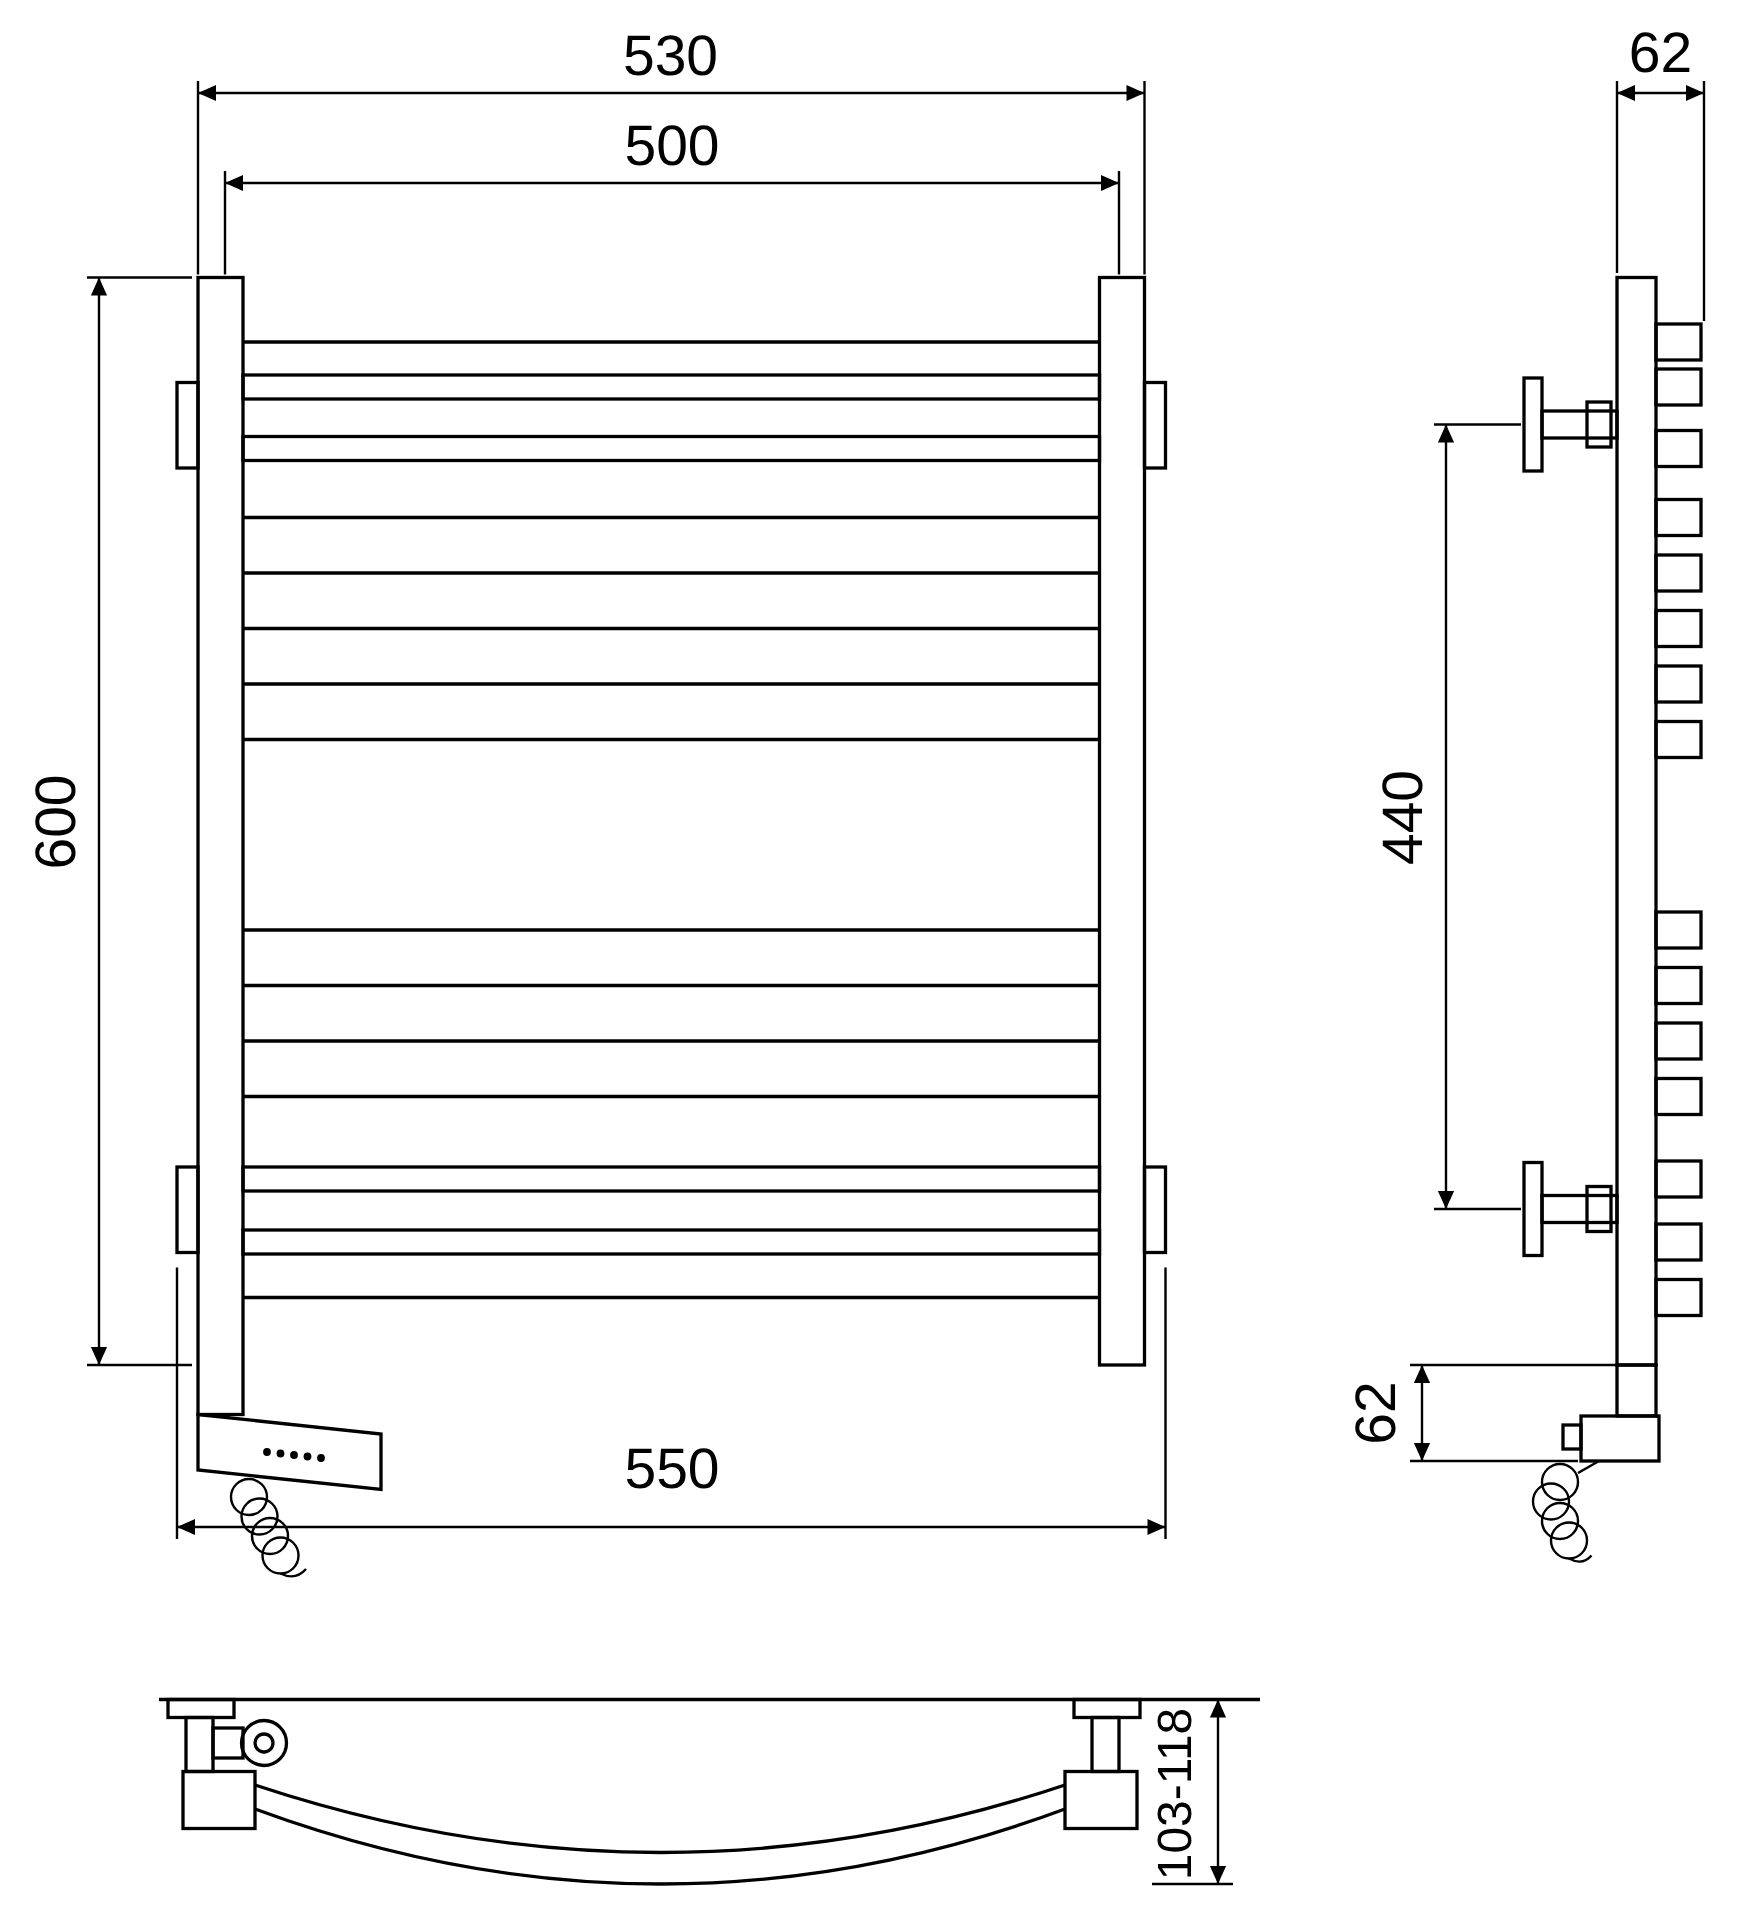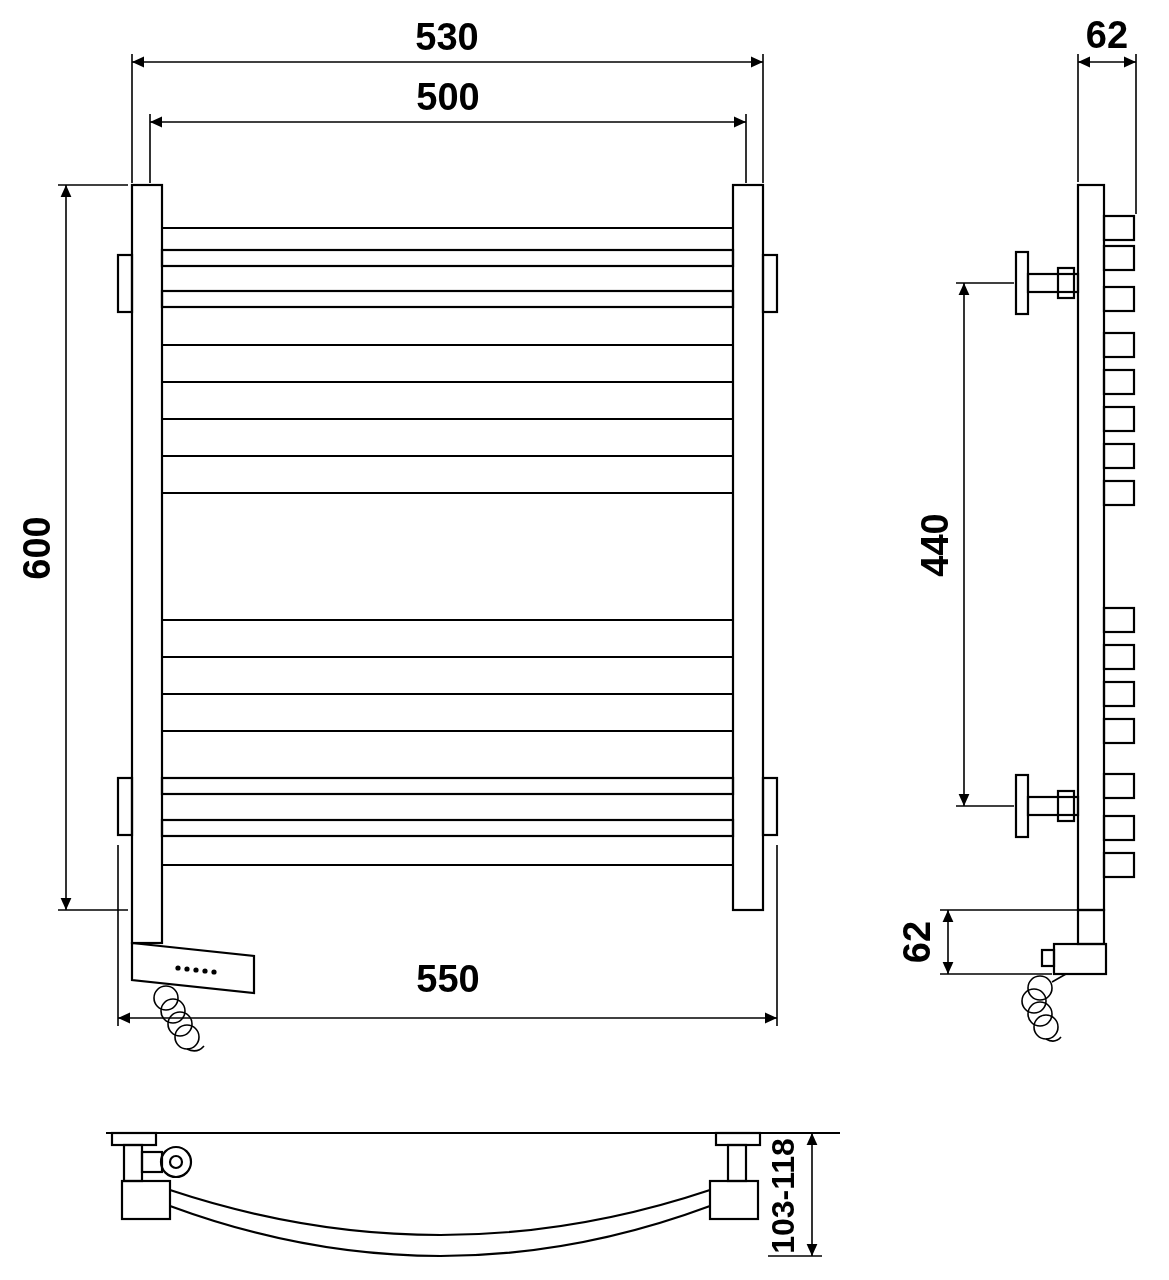--- a/index.html
+++ b/index.html
@@ -1,17 +1,17 @@
 <!DOCTYPE html>
 <html style="--line: #000000; --bg: #ffffff;"><head>
 <meta charset="utf-8">
 <style>
   :root { --line: #000000; --bg: #ffffff; }
   html, body { margin: 0; padding: 0; background: var(--bg, #fff); }
-  .page { width: 1169px; height: 1280px; background: var(--bg, #fff); position: relative; font-weight: bold; }
+  .page { width: 1169px; height: 1280px; background: var(--bg, #fff); position: relative; }
   svg { display: block; }
   .obj   { fill: none; stroke: var(--line, #000); stroke-width: 2.2; stroke-linecap: butt; }
   .thin  { fill: none; stroke: var(--line, #000); stroke-width: 1.6; }
   .dimln { fill: none; stroke: var(--line, #000); stroke-width: 1.6; }
   .solid { fill: var(--line, #000); stroke: none; }
   .dimtext {
     font-family: "Liberation Sans", "DejaVu Sans", sans-serif;
     font-size: 38px; fill: var(--line, #000); text-anchor: middle;
   }
   .dimtext.small { font-size: 32px; }

